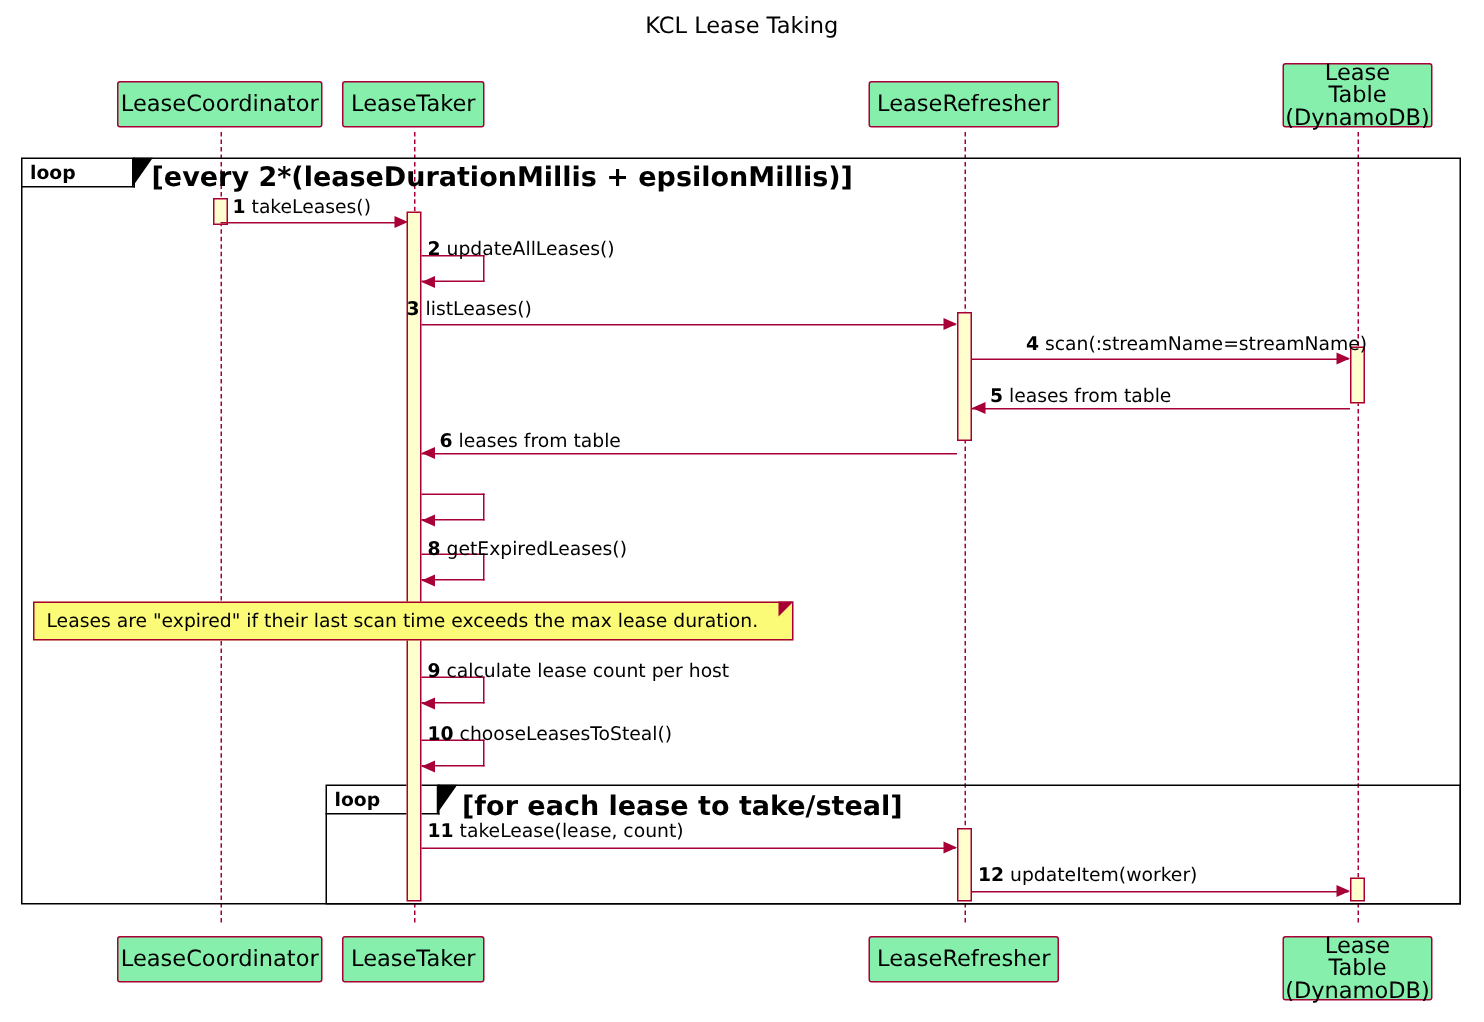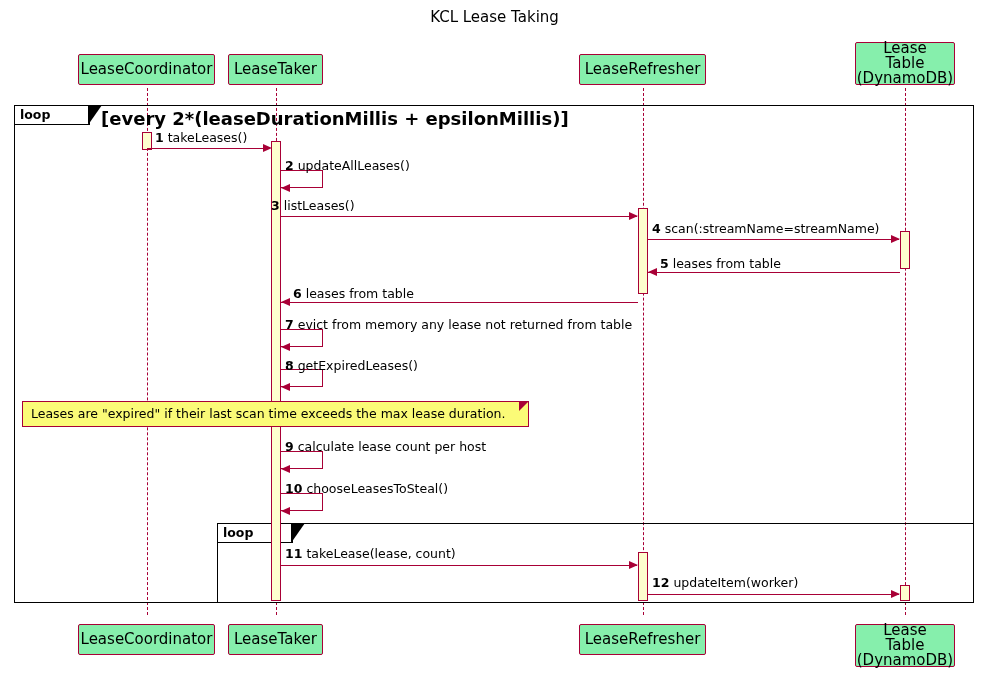--- a/index.html
+++ b/index.html
@@ -198,20 +198,21 @@
   </svg>
   <div class="frame-cond" style="left:101px; top:108px;">[every 2*(leaseDurationMillis + epsilonMillis)]</div>
 
   <div class="frame" style="left:217px; top:523px; width:757px; height:80px;"></div>
   <div class="frame-label-box" style="left:217px; top:523px; width:76px;">
     <span>loop</span>
   </div>
   <svg style="position:absolute; left:291px; top:523px;" width="14" height="21">
     <polygon points="0,0 14,0 0,20" fill="#000000"></polygon>
   </svg>
+  <div class="frame-cond" style="left:308px; top:527px;">[for each lease to take/steal]</div>
 
   <div class="activation" style="left:142px; top:132px; height:18px;"></div>
   <div class="activation" style="left:271px; top:141px; height:460px;"></div>
   <div class="activation" style="left:638px; top:208px; height:86px;"></div>
   <div class="activation" style="left:638px; top:552px; height:49px;"></div>
   <div class="activation" style="left:900px; top:231px; height:38px;"></div>
   <div class="activation" style="left:900px; top:585px; height:16px;"></div>
 
   <div class="arrow-line" style="left:147px; top:148px; width:118px;"></div>
   <div class="arrow-head-r" style="left:263px; top:143.5px;"></div>
@@ -229,45 +230,41 @@
 
   <div class="arrow-line" style="left:281px; top:216px; width:356px;"></div>
   <div class="arrow-head-r" style="left:629px; top:211.5px;"></div>
   <div class="msg-label" style="left:271px; top:198px;">
     <b>3</b>
     <span>listLeases()</span>
   </div>
 
   <div class="arrow-line" style="left:648px; top:239px; width:251px;"></div>
   <div class="arrow-head-r" style="left:891px; top:234.5px;"></div>
-  <div class="msg-label" style="left:652px; top:221px;">
+  <div class="msg-label" style="left:684px; top:221px;">
     <b>4</b>
     <span>scan(:streamName=streamName)</span>
   </div>
 
   <div class="arrow-line" style="left:648px; top:272px; width:252px;"></div>
   <div class="arrow-head-l" style="left:648px; top:267.5px;"></div>
   <div class="msg-label" style="left:660px; top:256px;">
     <b>5</b>
     <span>leases from table</span>
   </div>
 
   <div class="arrow-line" style="left:281px; top:302px; width:357px;"></div>
   <div class="arrow-head-l" style="left:281px; top:297.5px;"></div>
   <div class="msg-label" style="left:293px; top:286px;">
     <b>6</b>
     <span>leases from table</span>
   </div>
 
   <div class="self-arrow" style="left:281px; top:329px;"></div>
   <div class="arrow-head-l" style="left:281px; top:342.5px;"></div>
-  <div class="msg-label" style="left:285px; top:317px;">
-    <b>7</b>
-    <span>evict from memory any lease not returned from table</span>
-  </div>
 
   <div class="self-arrow" style="left:281px; top:369px;"></div>
   <div class="arrow-head-l" style="left:281px; top:382.5px;"></div>
   <div class="msg-label" style="left:285px; top:358px;">
     <b>8</b>
     <span>getExpiredLeases()</span>
   </div>
 
   <div class="note" style="left:22px; top:401px; width:507px; height:26px;">
     <span>Leases are "expired" if their last scan time exceeds the max lease duration.</span>

